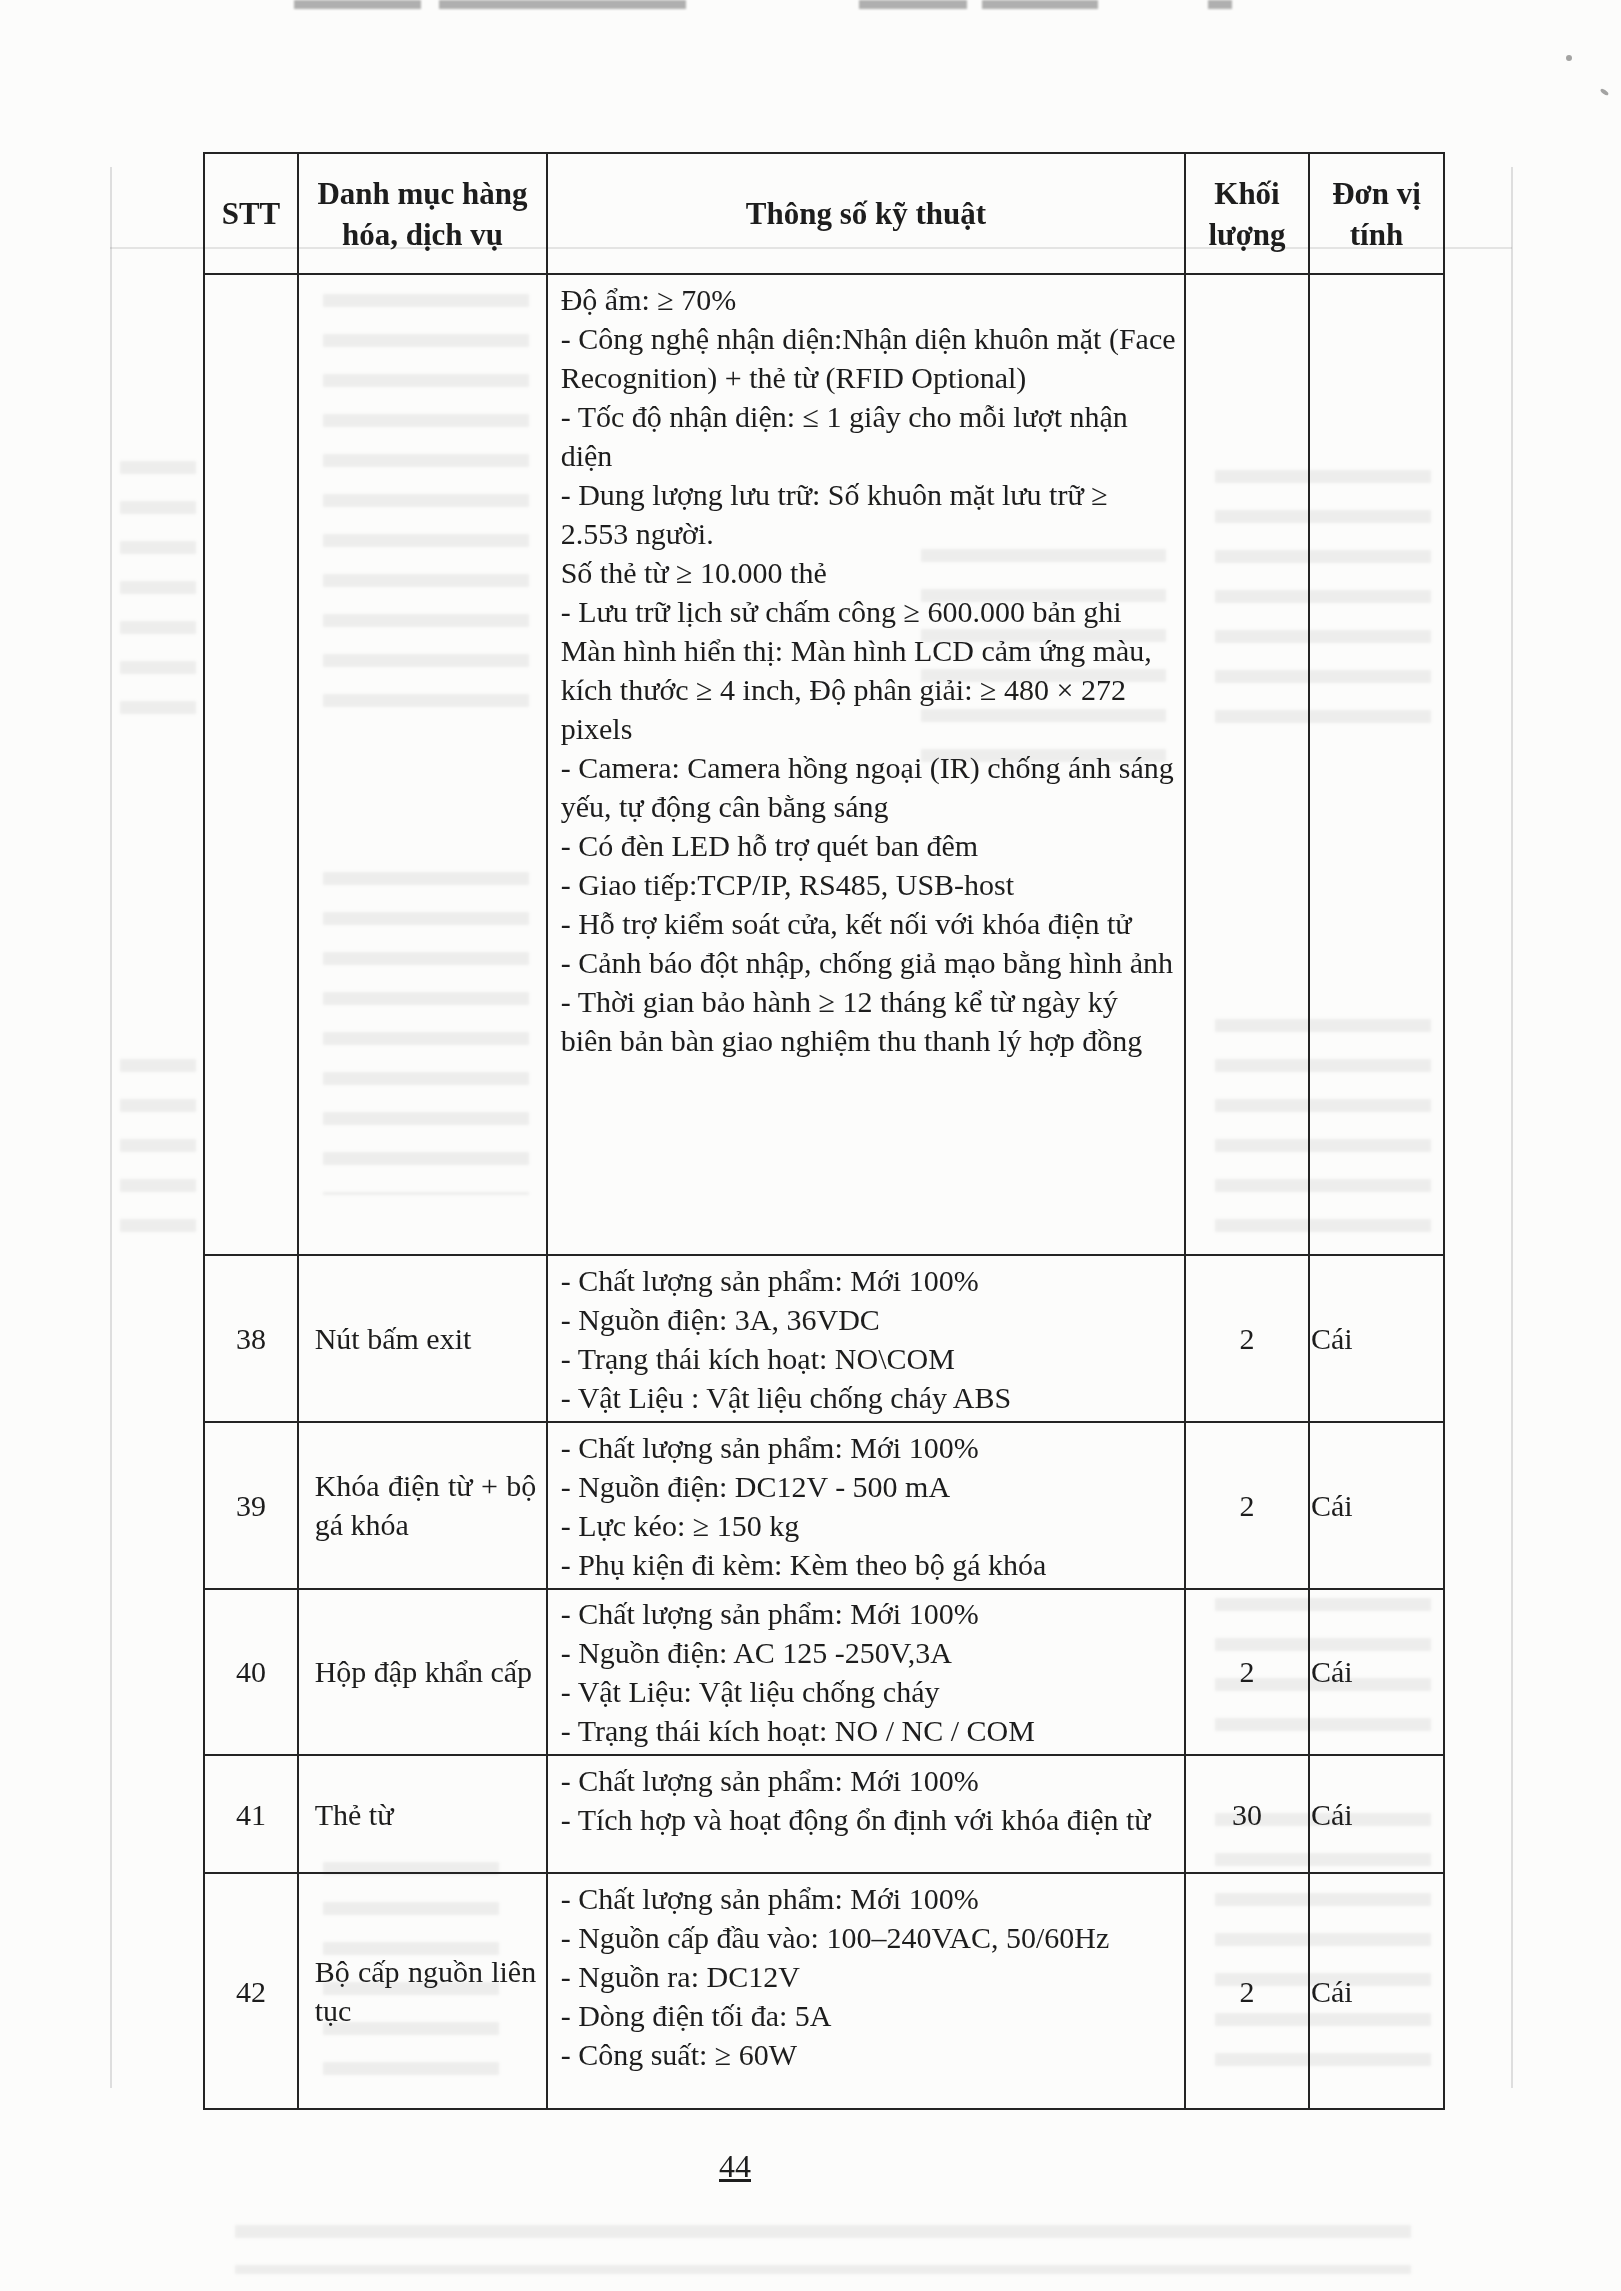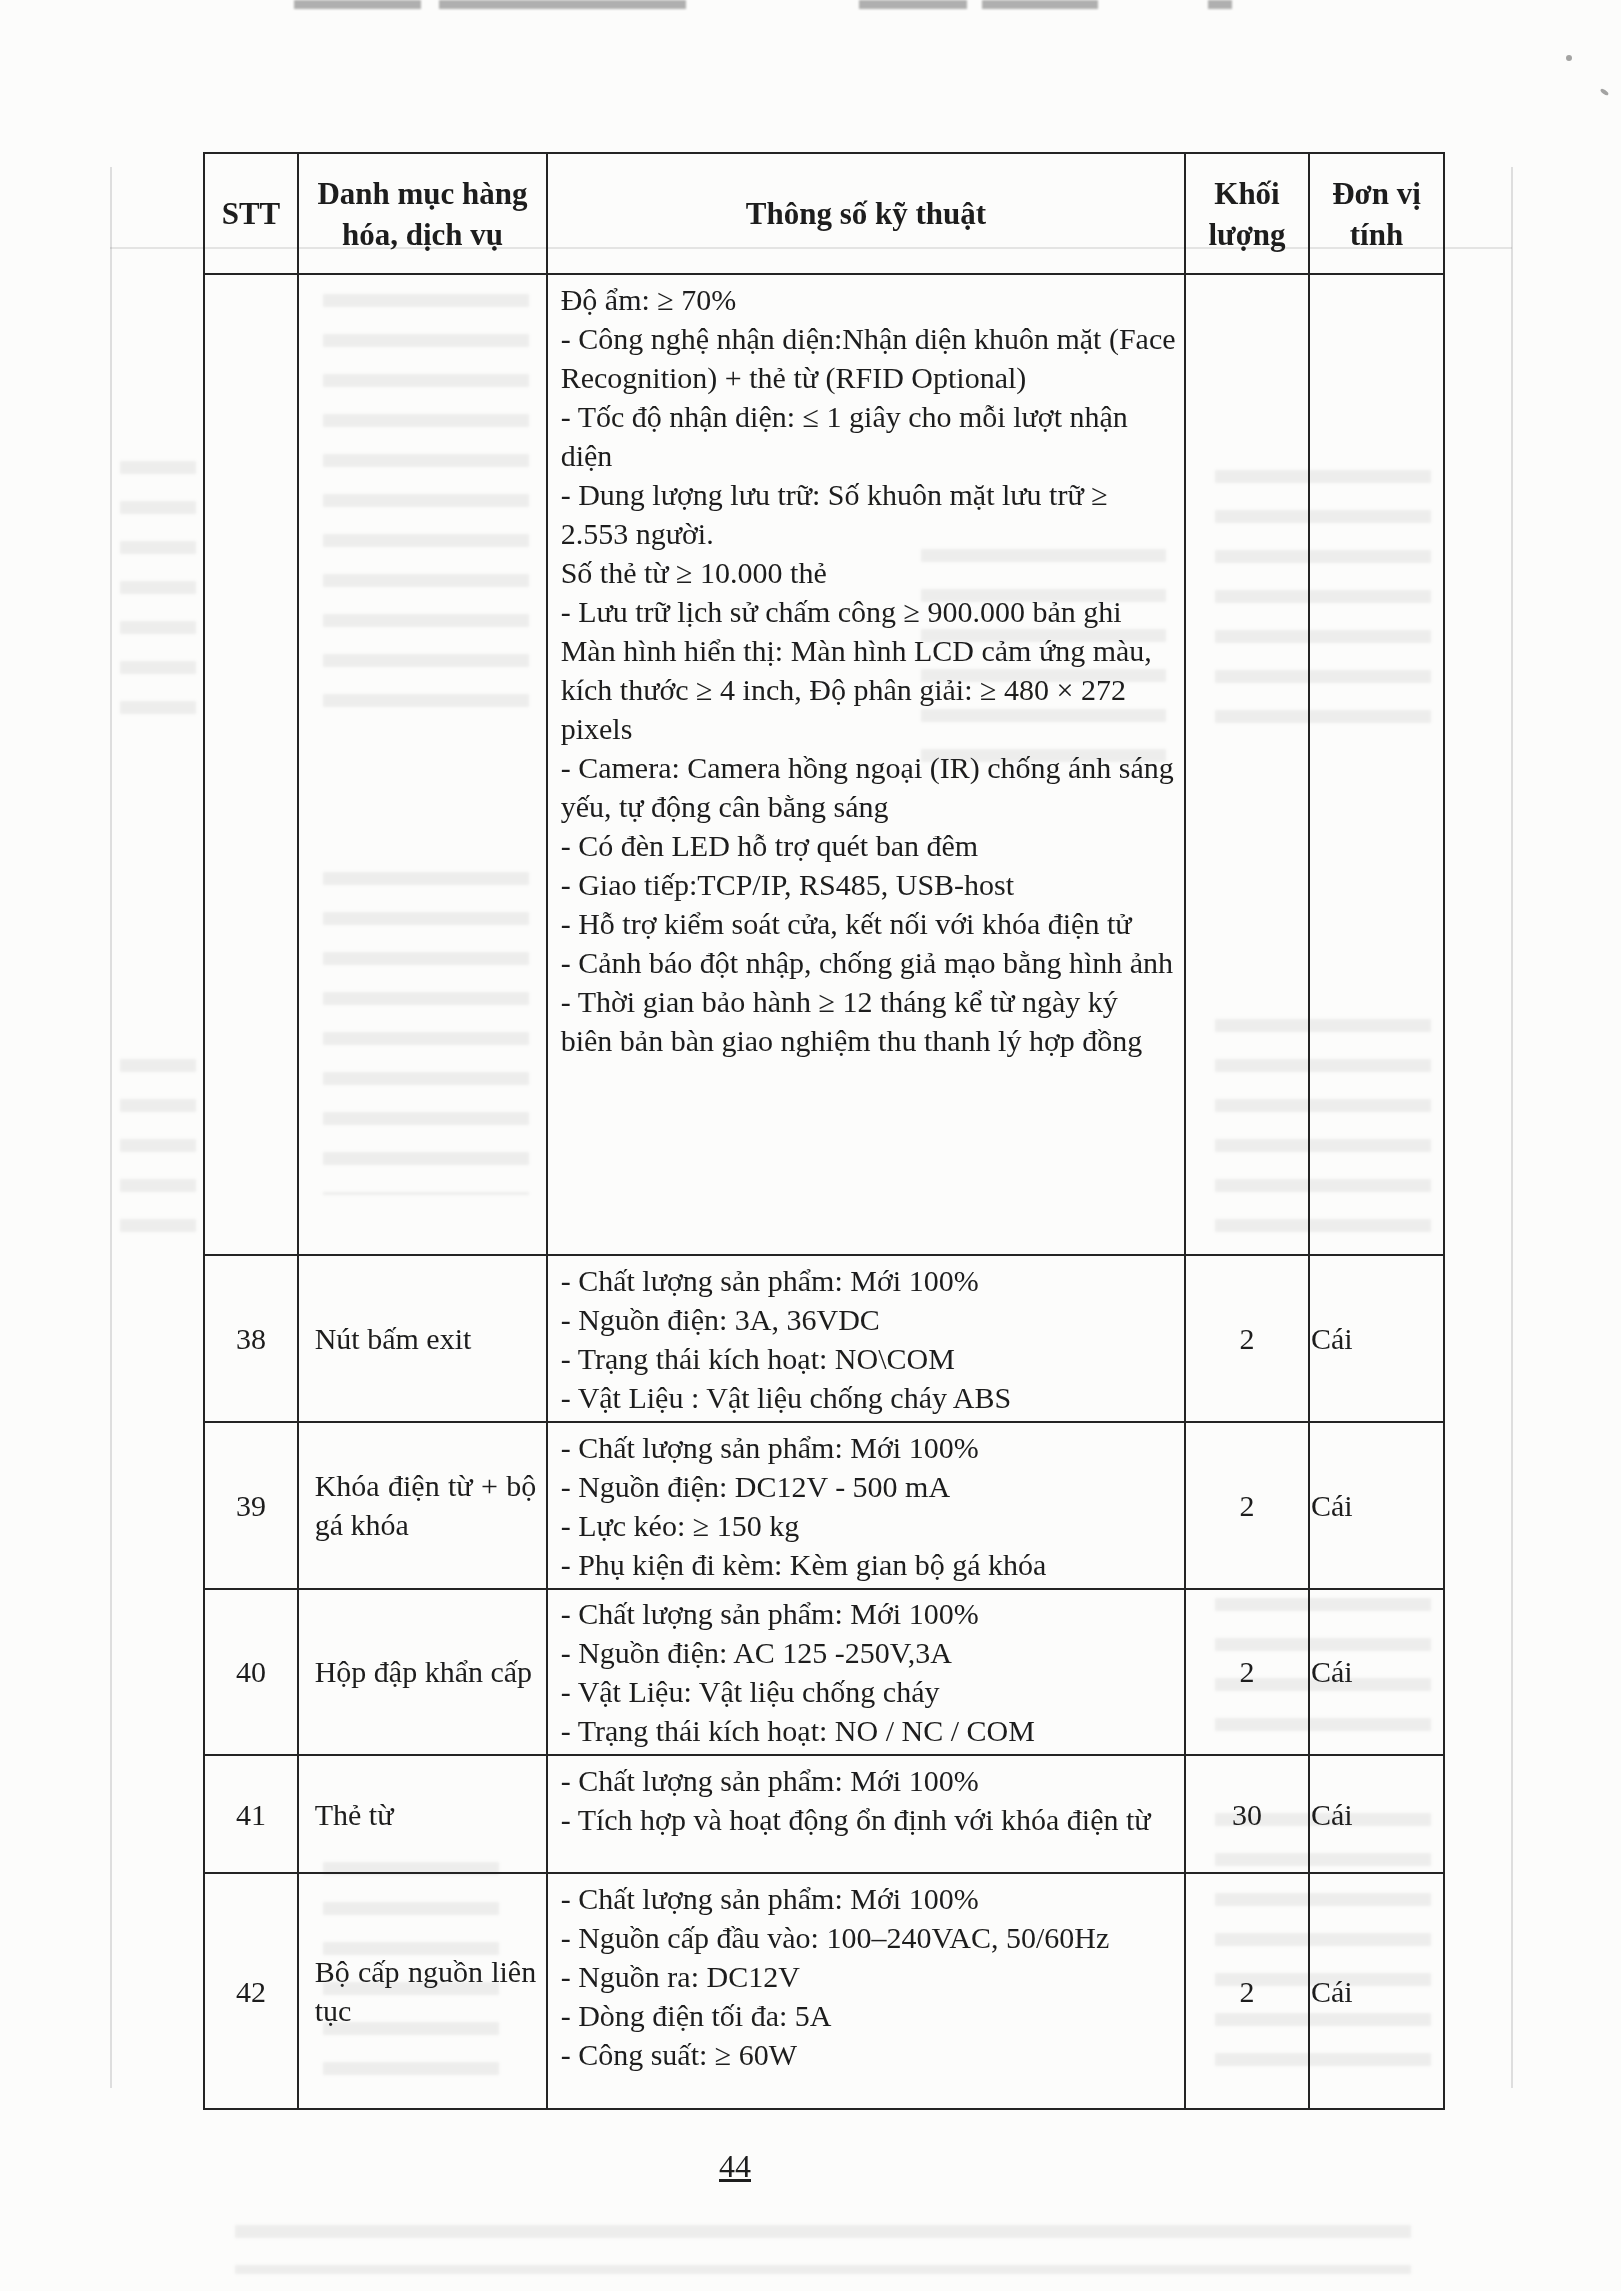--- a/index.html
+++ b/index.html
@@ -105,21 +105,21 @@
     <tbody id="table-body">
         <tr style="height: 981px;">
       <td class="c-stt"></td>
       <td class="c-item"></td>
       <td class="c-specs">
             <div class="spec-line">Độ ẩm: ≥ 70%</div>
             <div class="spec-line">- Công nghệ nhận diện:Nhận diện khuôn mặt (Face Recognition) + thẻ từ (RFID Optional)</div>
             <div class="spec-line">- Tốc độ nhận diện: ≤ 1 giây cho mỗi lượt nhận diện</div>
             <div class="spec-line">- Dung lượng lưu trữ: Số khuôn mặt lưu trữ ≥ 2.553 người.</div>
             <div class="spec-line">Số thẻ từ ≥ 10.000 thẻ</div>
-            <div class="spec-line">- Lưu trữ lịch sử chấm công ≥ 900.000 bản ghi</div>
+            <div class="spec-line">- Lưu trữ lịch sử chấm công ≥ 600.000 bản ghi</div>
             <div class="spec-line">Màn hình hiển thị: Màn hình LCD cảm ứng màu, kích thước ≥ 4 inch, Độ phân giải: ≥ 480 × 272 pixels</div>
             <div class="spec-line">- Camera: Camera hồng ngoại (IR) chống ánh sáng yếu, tự động cân bằng sáng</div>
             <div class="spec-line">- Có đèn LED hỗ trợ quét ban đêm</div>
             <div class="spec-line">- Giao tiếp:TCP/IP, RS485, USB-host</div>
             <div class="spec-line">- Hỗ trợ kiểm soát cửa, kết nối với khóa điện tử</div>
             <div class="spec-line">- Cảnh báo đột nhập, chống giả mạo bằng hình ảnh</div>
             <div class="spec-line">- Thời gian bảo hành ≥ 12 tháng kể từ ngày ký biên bản bàn giao nghiệm thu thanh lý hợp đồng</div>
           </td>
       <td class="c-qty"></td>
       <td class="c-unit"></td>
@@ -136,21 +136,21 @@
       <td class="c-qty">2</td>
       <td class="c-unit">Cái</td>
     </tr>
         <tr style="height: 156px;">
       <td class="c-stt">39</td>
       <td class="c-item">Khóa điện từ + bộ gá khóa</td>
       <td class="c-specs">
             <div class="spec-line">- Chất lượng sản phẩm: Mới 100%</div>
             <div class="spec-line">- Nguồn điện: DC12V - 500 mA</div>
             <div class="spec-line">- Lực kéo: ≥ 150 kg</div>
-            <div class="spec-line">- Phụ kiện đi kèm: Kèm gian bộ gá khóa</div>
+            <div class="spec-line">- Phụ kiện đi kèm: Kèm theo bộ gá khóa</div>
           </td>
       <td class="c-qty">2</td>
       <td class="c-unit">Cái</td>
     </tr>
         <tr style="height: 156px;">
       <td class="c-stt">40</td>
       <td class="c-item">Hộp đập khẩn cấp</td>
       <td class="c-specs">
             <div class="spec-line">- Chất lượng sản phẩm: Mới 100%</div>
             <div class="spec-line">- Nguồn điện: AC 125 -250V,3A</div>

